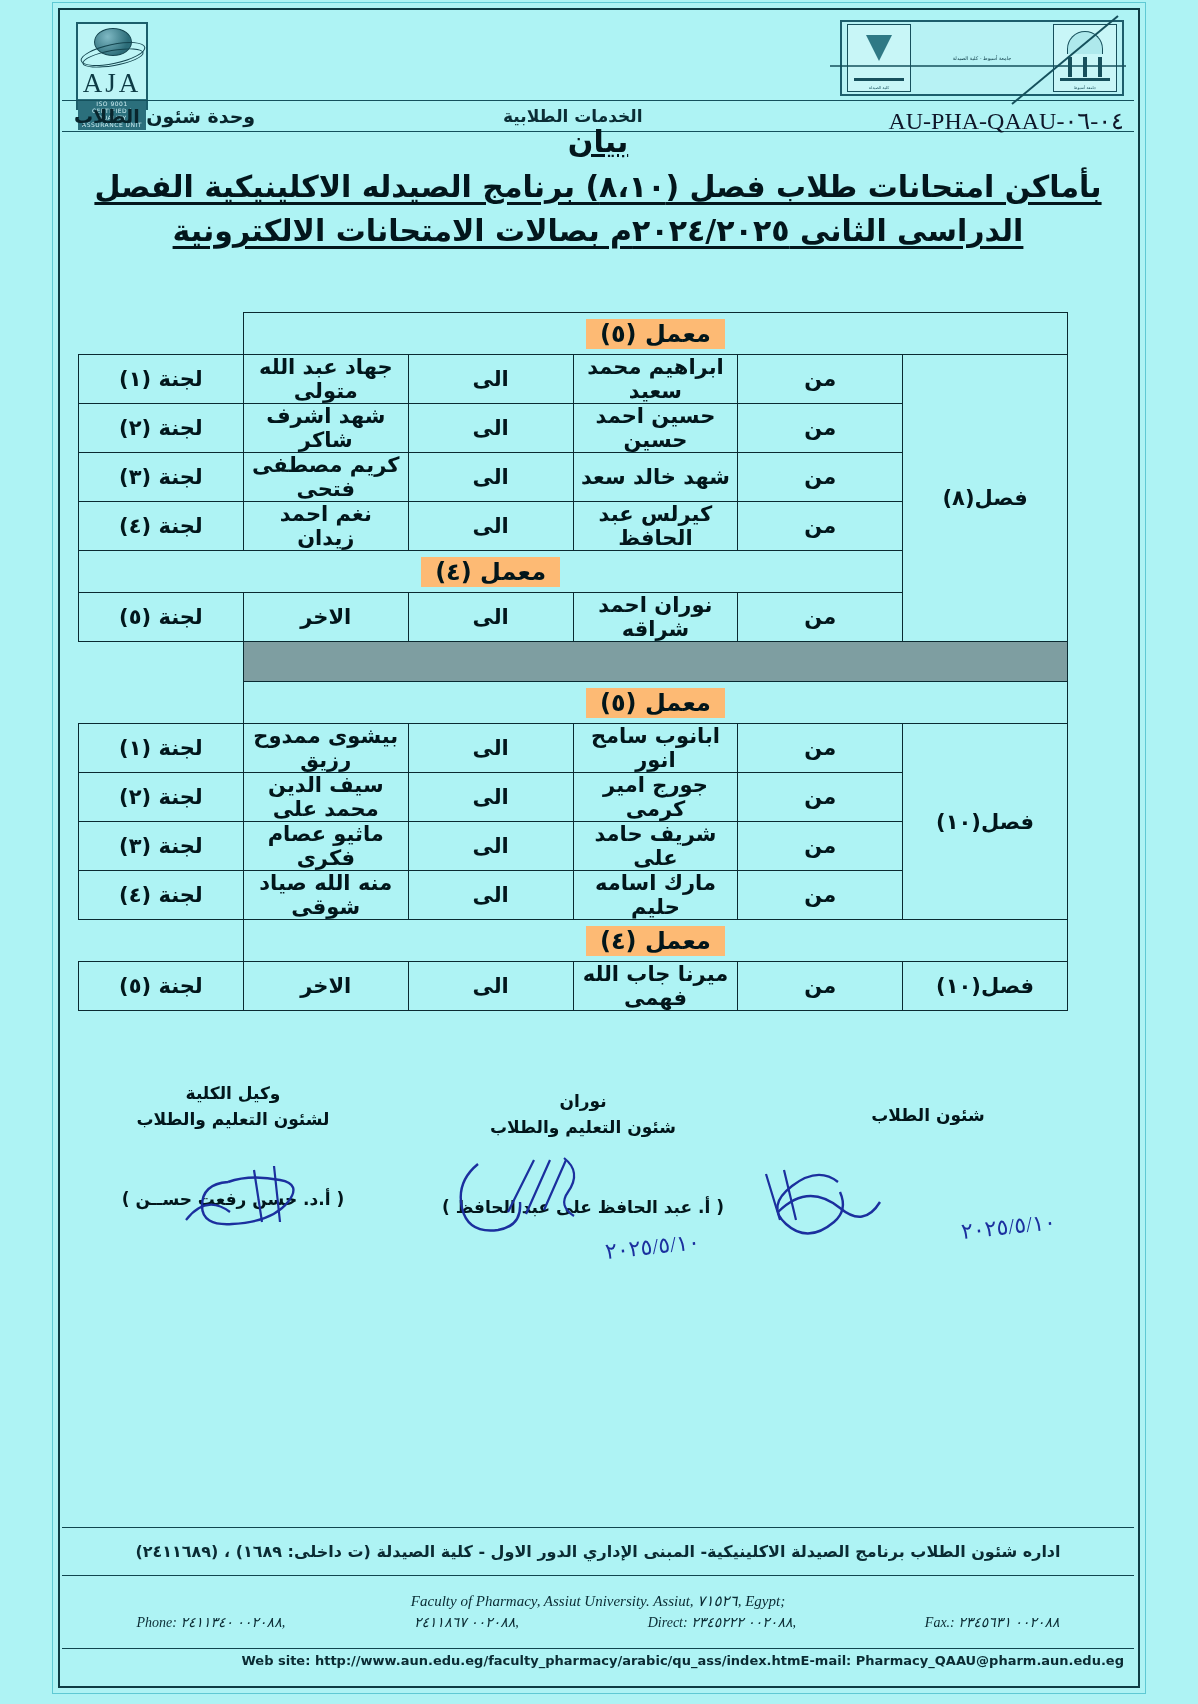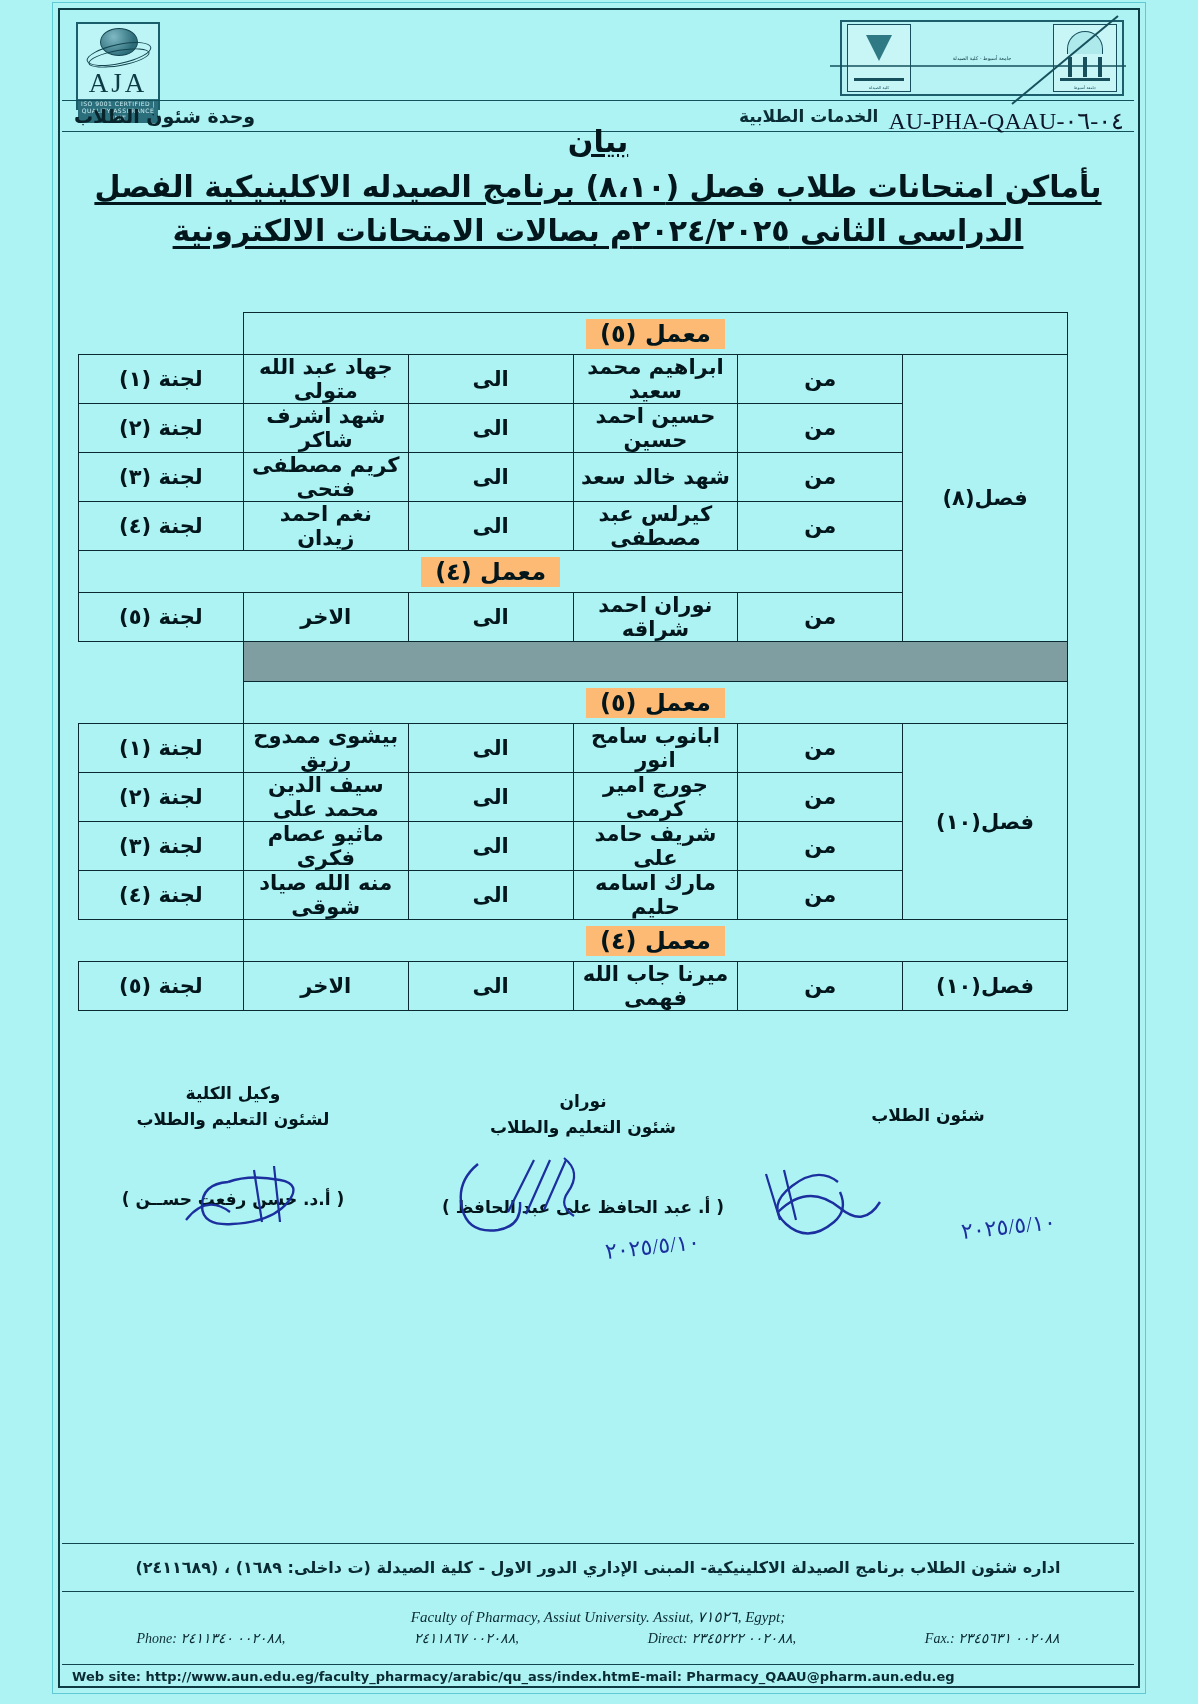--- a/index.html
+++ b/index.html
@@ -38,21 +38,21 @@
 
   
   .header {
     position: absolute;
     left: 62px; top: 14px;
     width: 1072px; height: 108px;
   }
   .logo-aja {
     position: absolute;
     left: 14px; top: 8px;
-    width: 84px; height: 88px;
+    width: 72px; height: 88px;
     border: 2px solid #1b5e6b;
     background: #bdf5f6;
     box-sizing: border-box;
     text-align: center;
   }
   .logo-globe {
     width: 64px; height: 40px;
     margin: 4px auto 0;
     position: relative;
   }
@@ -185,21 +185,21 @@
     font-family: "Liberation Serif", serif;
     font-size: 24px;
     color: #0f172a;
     padding: 0 10px;
     direction: ltr;
     white-space: nowrap;
     margin-top: 9px;
   }
   .hdr-mid {
     flex: 1;
-    text-align: right;
+    text-align: center;
     font-size: 17px;
     font-weight: bold;
     color: #0b2d35;
   }
   .hdr-right {
     font-size: 19px;
     font-weight: bold;
     color: #08252c;
     padding: 0 12px;
     white-space: nowrap;
@@ -362,25 +362,25 @@
     direction: ltr;
     line-height: 22px;
   }
   .f-en .phones {
     display: flex;
     justify-content: space-around;
     font-size: 14px;
   }
   .f-web {
     display: flex;
-    justify-content: flex-start;
+    justify-content: flex-end;
     direction: ltr;
     font-size: 13px;
     font-weight: bold;
-    padding: 4px 10px 2px;
+    padding: 4px 10px 18px;
     border-top: 1.4px solid #11454f;
   }
 </style>
 </head>
 <body>
 
 <div class="page">
 
   <div class="scan-frame2"></div>
   <div class="scan-frame"></div>
@@ -455,21 +455,21 @@
           </tr>
           <tr>
             <td class="lbl-from">من</td>
             <td class="name-from">شهد خالد سعد</td>
             <td class="lbl-to">الى</td>
             <td class="name-to">كريم مصطفى فتحى</td>
             <td class="comm">لجنة (٣)</td>
           </tr>
           <tr>
             <td class="lbl-from">من</td>
-            <td class="name-from">كيرلس عبد مصطفى</td>
+            <td class="name-from">كيرلس عبد الحافظ</td>
             <td class="lbl-to">الى</td>
             <td class="name-to">نغم احمد زيدان</td>
             <td class="comm">لجنة (٤)</td>
           </tr>
           <tr class="lab-row">
             <td colspan="5"><span class="lab-tag">معمل (٤)</span></td>
           </tr>
           <tr>
             <td class="lbl-from">من</td>
             <td class="name-from">نوران احمد شراقه</td>

